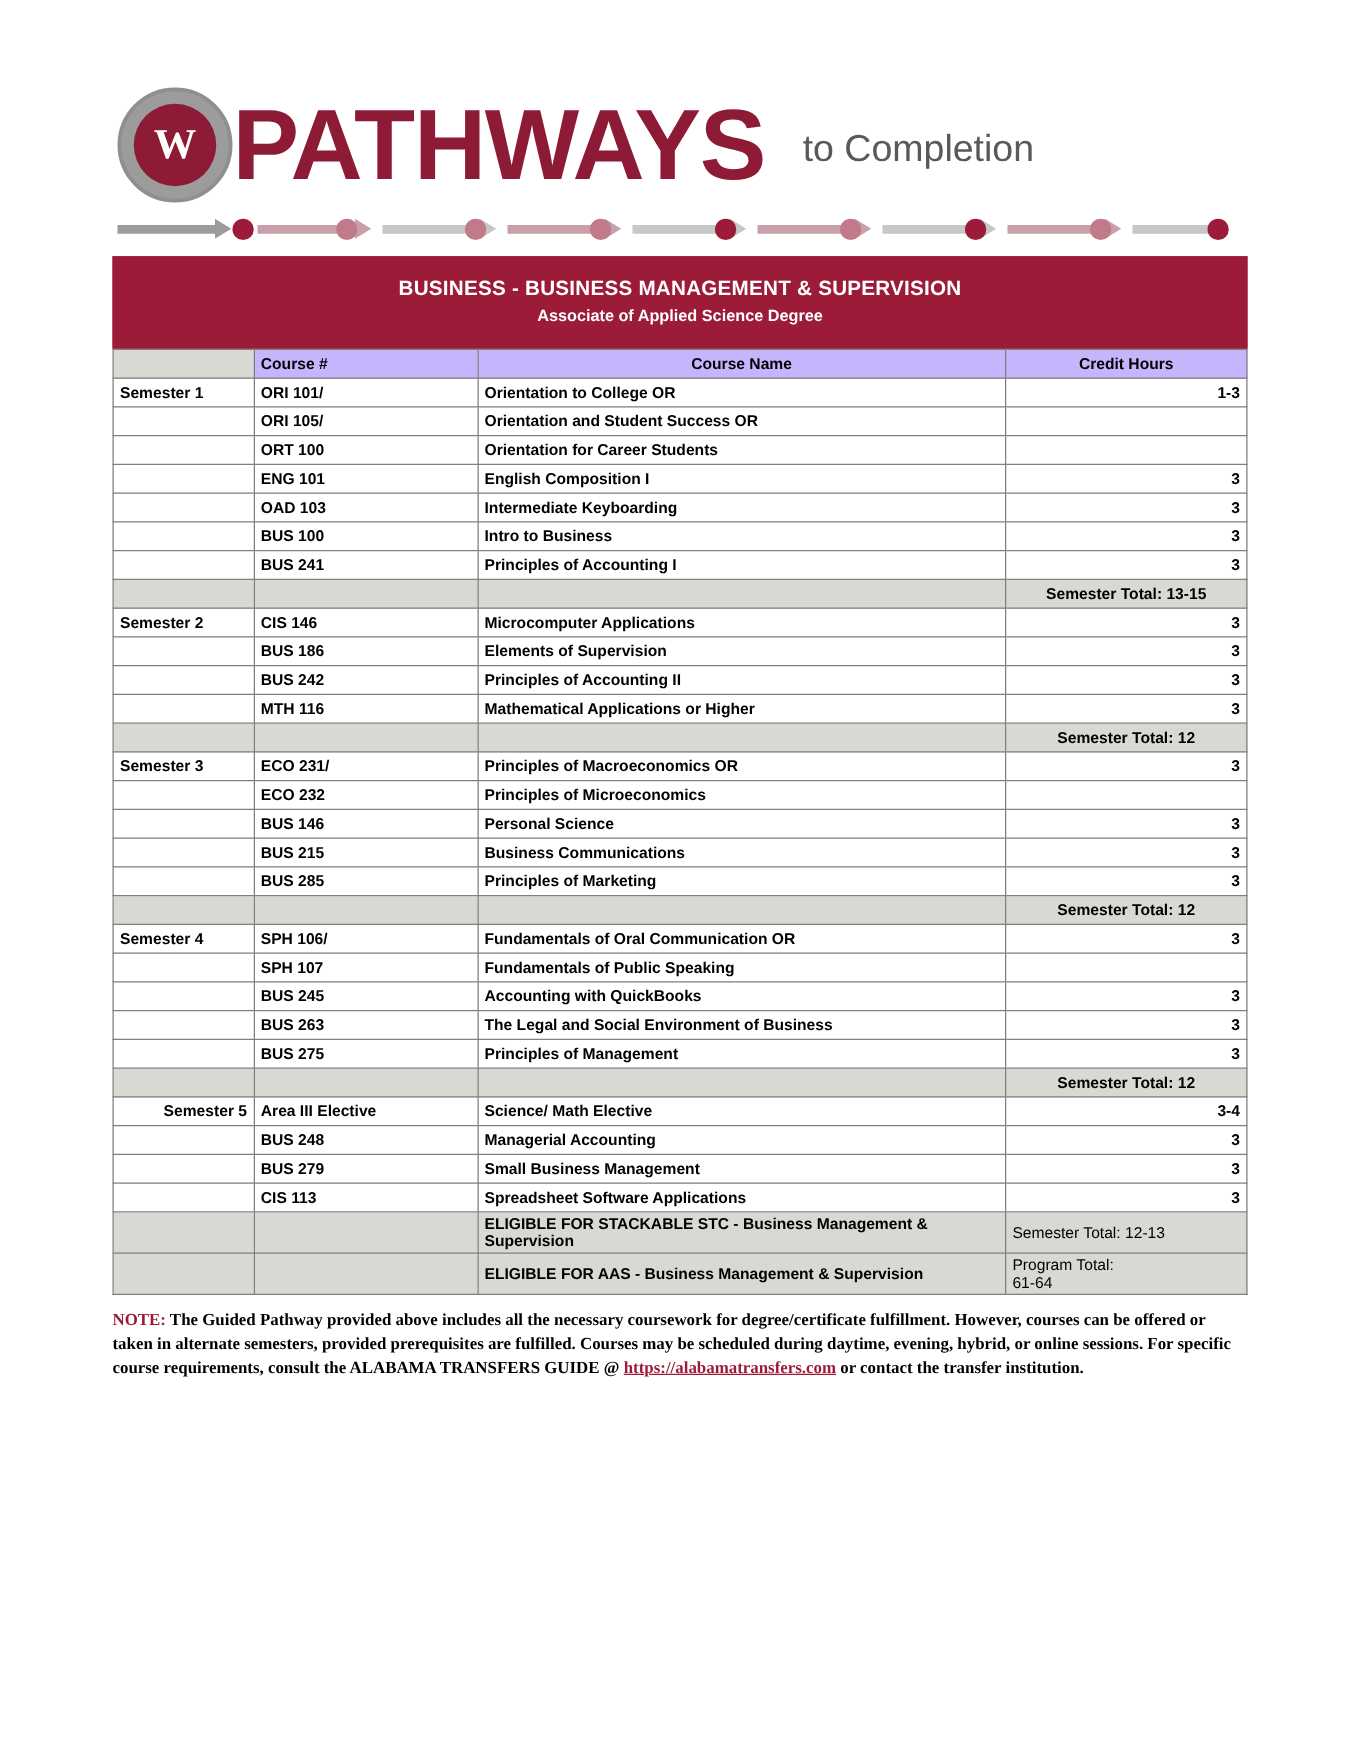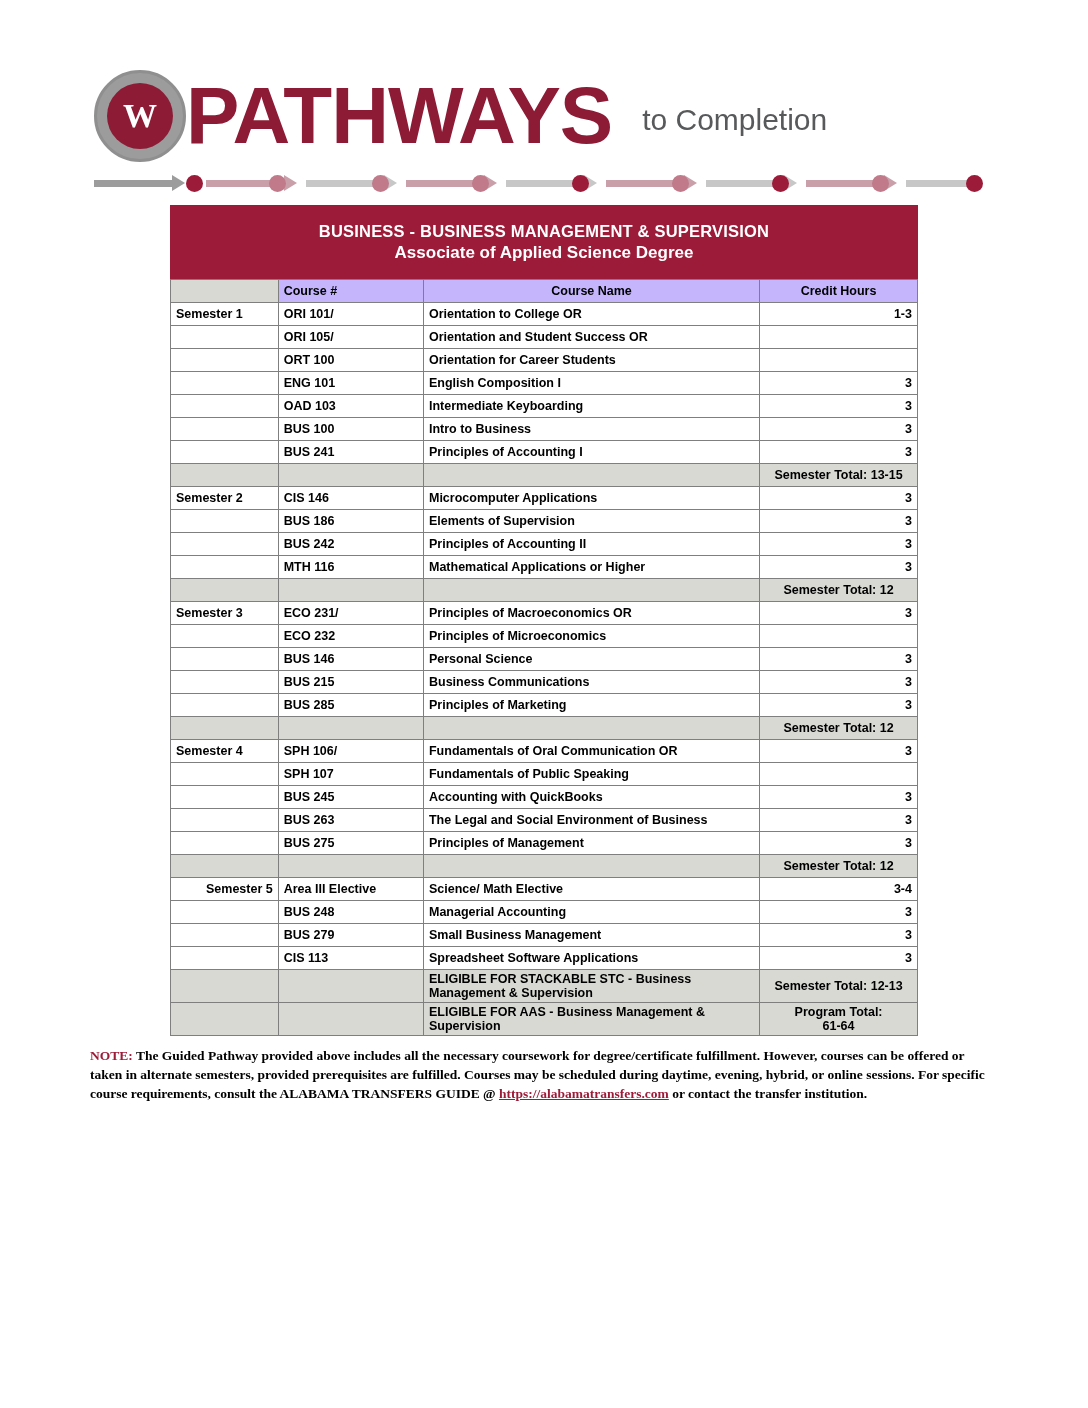--- a/index.html
+++ b/index.html
@@ -98,38 +98,38 @@
     position: absolute;
     top: 5px;
     width: 0;
     height: 0;
     border-top: 8px solid transparent;
     border-bottom: 8px solid transparent;
   }
 
   
   .sheet {
-    width: 748px;
+    width: 908px;
     margin: 10px auto 0 auto;
   }
   .title-block {
     background: #9c1b38;
     color: #ffffff;
     text-align: center;
     padding: 14px 0 14px 0;
     border: 1px solid #9c1b38;
   }
   .title-main {
     font-size: 16.5px;
     font-weight: bold;
     letter-spacing: .2px;
     line-height: 22px;
   }
   .title-sub {
-    font-size: 17px;
+    font-size: 13px;
     font-weight: bold;
     line-height: 22px;
   }
   table.pathway {
     width: 100%;
     border-collapse: collapse;
     font-size: 12.5px;
   }
   table.pathway td, table.pathway th {
     border: 1px solid #7f7f7f;
@@ -166,22 +166,22 @@
   tr.gray-blank td { background: #d9d9d4; }
 
   td.elig {
     font-weight: bold;
     background: #d9d9d4;
     height: 34px;
     margin-left: 34px;
   }
   td.elig-total {
     background: #d9d9d4;
-    text-align: center;
-    font-weight: bold;
+    text-align: left;
+    font-weight: normal;
   }
 
   
   .note {
     width: 908px;
     margin: 10px auto 0 auto;
     font-family: "Liberation Serif", serif;
     font-size: 13.5px;
     font-weight: bold;
     line-height: 19px;

